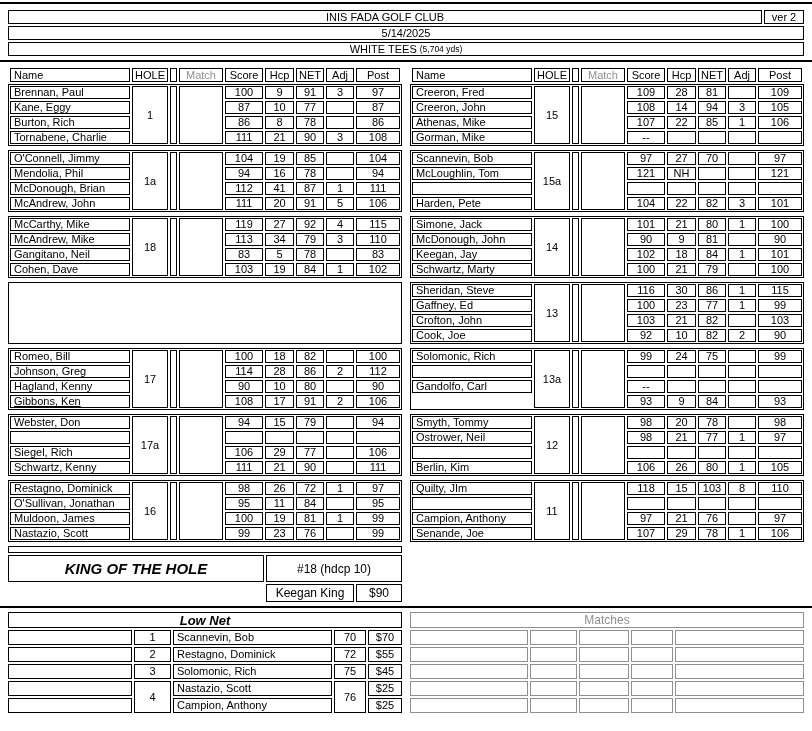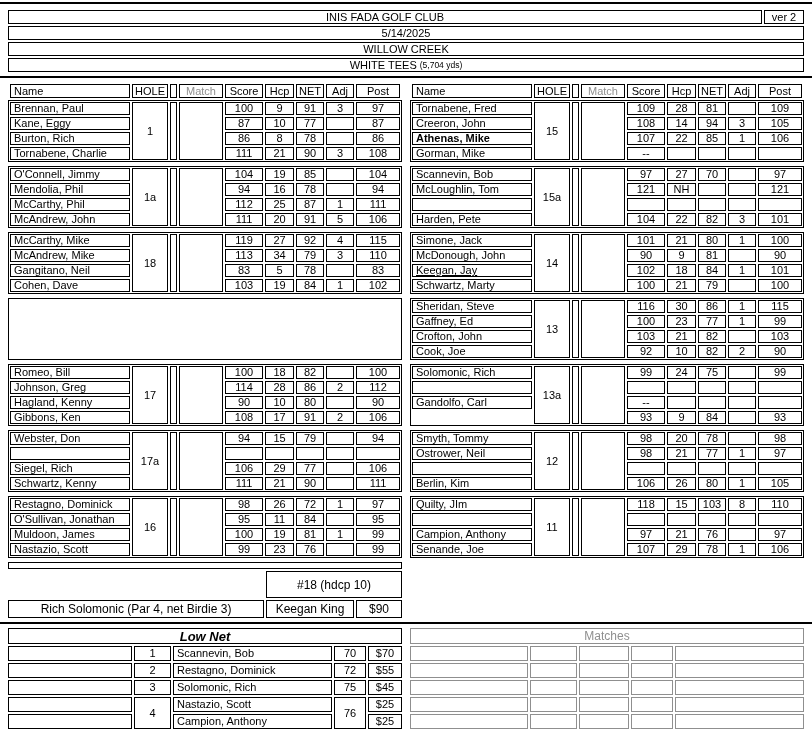--- a/index.html
+++ b/index.html
@@ -53,23 +53,20 @@
 
   <div class="header-block">
     <div class="hrow">
       <div class="cell flex1">INIS FADA GOLF CLUB</div>
       <div class="cell ver">ver 2</div>
     </div>
     <div class="hrow">
       <div class="cell flex1">5/14/2025</div>
     </div>
     <div class="hrow">
-      <div class="cell flex1">WILLOW CREEK</div>
-    </div>
-    <div class="hrow">
       <div class="cell flex1">
         <span>WHITE TEES</span>
         <span class="yds">(5,704 yds)</span>
       </div>
     </div>
   </div>
 
   <div class="sep-heavy"></div>
 
   <div class="scores-row">
@@ -111,37 +108,37 @@
             <div class="cell" style="grid-area: 3 / 9;">86</div>
             <div class="cell" style="grid-area: 4 / 5;">111</div>
             <div class="cell" style="grid-area: 4 / 6;">21</div>
             <div class="cell" style="grid-area: 4 / 7;">90</div>
             <div class="cell" style="grid-area: 4 / 8;">3</div>
             <div class="cell" style="grid-area: 4 / 9;">108</div>
           </div>
           <div class="group">
             <div class="cell left" style="grid-area: 1 / 1;">O'Connell, Jimmy</div>
             <div class="cell left" style="grid-area: 2 / 1;">Mendolia, Phil</div>
-            <div class="cell left" style="grid-area: 3 / 1;">McCarthy, Phil</div>
+            <div class="cell left" style="grid-area: 3 / 1;">McDonough, Brian</div>
             <div class="cell left" style="grid-area: 4 / 1;">McAndrew, John</div>
             <div class="cell" style="grid-area: 1 / 2 / 5;">1a</div>
             <div class="cell" style="grid-area: 1 / 3 / 5;"></div>
             <div class="cell" style="grid-area: 1 / 4 / 5;"></div>
             <div class="cell" style="grid-area: 1 / 5;">104</div>
             <div class="cell" style="grid-area: 1 / 6;">19</div>
             <div class="cell" style="grid-area: 1 / 7;">85</div>
             <div class="cell" style="grid-area: 1 / 8;"></div>
             <div class="cell" style="grid-area: 1 / 9;">104</div>
             <div class="cell" style="grid-area: 2 / 5;">94</div>
             <div class="cell" style="grid-area: 2 / 6;">16</div>
             <div class="cell" style="grid-area: 2 / 7;">78</div>
             <div class="cell" style="grid-area: 2 / 8;"></div>
             <div class="cell" style="grid-area: 2 / 9;">94</div>
             <div class="cell" style="grid-area: 3 / 5;">112</div>
-            <div class="cell" style="grid-area: 3 / 6;">25</div>
+            <div class="cell" style="grid-area: 3 / 6;">41</div>
             <div class="cell" style="grid-area: 3 / 7;">87</div>
             <div class="cell" style="grid-area: 3 / 8;">1</div>
             <div class="cell" style="grid-area: 3 / 9;">111</div>
             <div class="cell" style="grid-area: 4 / 5;">111</div>
             <div class="cell" style="grid-area: 4 / 6;">20</div>
             <div class="cell" style="grid-area: 4 / 7;">91</div>
             <div class="cell" style="grid-area: 4 / 8;">5</div>
             <div class="cell" style="grid-area: 4 / 9;">106</div>
           </div>
           <div class="group">
@@ -171,21 +168,21 @@
             <div class="cell" style="grid-area: 4 / 6;">19</div>
             <div class="cell" style="grid-area: 4 / 7;">84</div>
             <div class="cell" style="grid-area: 4 / 8;">1</div>
             <div class="cell" style="grid-area: 4 / 9;">102</div>
           </div>
           <div class="empty-block"></div>
           <div class="group">
             <div class="cell left" style="grid-area: 1 / 1;">Romeo, Bill</div>
             <div class="cell left" style="grid-area: 2 / 1;">Johnson, Greg</div>
             <div class="cell left" style="grid-area: 3 / 1;">Hagland, Kenny</div>
-            <div class="cell left" style="grid-area: 4 / 1;">Gibbons, Ken</div>
+            <div class="cell left" style="grid-area: 4 / 1; text-decoration: underline;">Gibbons, Ken</div>
             <div class="cell" style="grid-area: 1 / 2 / 5;">17</div>
             <div class="cell" style="grid-area: 1 / 3 / 5;"></div>
             <div class="cell" style="grid-area: 1 / 4 / 5;"></div>
             <div class="cell" style="grid-area: 1 / 5;">100</div>
             <div class="cell" style="grid-area: 1 / 6;">18</div>
             <div class="cell" style="grid-area: 1 / 7;">82</div>
             <div class="cell" style="grid-area: 1 / 8;"></div>
             <div class="cell" style="grid-area: 1 / 9;">100</div>
             <div class="cell" style="grid-area: 2 / 5;">114</div>
             <div class="cell" style="grid-area: 2 / 6;">28</div>
@@ -270,23 +267,23 @@
         <div class="cell"></div>
         <div class="cell graytext">Match</div>
         <div class="cell">Score</div>
         <div class="cell">Hcp</div>
         <div class="cell">NET</div>
         <div class="cell">Adj</div>
         <div class="cell">Post</div>
       </div>
       <div id="groups-right">
           <div class="group">
-            <div class="cell left" style="grid-area: 1 / 1;">Tornabene, Fred</div>
+            <div class="cell left" style="grid-area: 1 / 1;">Creeron, Fred</div>
             <div class="cell left" style="grid-area: 2 / 1;">Creeron, John</div>
-            <div class="cell left" style="grid-area: 3 / 1; font-weight: bold;">Athenas, Mike</div>
+            <div class="cell left" style="grid-area: 3 / 1;">Athenas, Mike</div>
             <div class="cell left" style="grid-area: 4 / 1;">Gorman, Mike</div>
             <div class="cell" style="grid-area: 1 / 2 / 5;">15</div>
             <div class="cell" style="grid-area: 1 / 3 / 5;"></div>
             <div class="cell" style="grid-area: 1 / 4 / 5;"></div>
             <div class="cell" style="grid-area: 1 / 5;">109</div>
             <div class="cell" style="grid-area: 1 / 6;">28</div>
             <div class="cell" style="grid-area: 1 / 7;">81</div>
             <div class="cell" style="grid-area: 1 / 8;"></div>
             <div class="cell" style="grid-area: 1 / 9;">109</div>
             <div class="cell" style="grid-area: 2 / 5;">108</div>
@@ -330,21 +327,21 @@
             <div class="cell" style="grid-area: 3 / 9;"></div>
             <div class="cell" style="grid-area: 4 / 5;">104</div>
             <div class="cell" style="grid-area: 4 / 6;">22</div>
             <div class="cell" style="grid-area: 4 / 7;">82</div>
             <div class="cell" style="grid-area: 4 / 8;">3</div>
             <div class="cell" style="grid-area: 4 / 9;">101</div>
           </div>
           <div class="group">
             <div class="cell left" style="grid-area: 1 / 1;">Simone, Jack</div>
             <div class="cell left" style="grid-area: 2 / 1;">McDonough, John</div>
-            <div class="cell left" style="grid-area: 3 / 1; text-decoration: underline;">Keegan, Jay</div>
+            <div class="cell left" style="grid-area: 3 / 1;">Keegan, Jay</div>
             <div class="cell left" style="grid-area: 4 / 1;">Schwartz, Marty</div>
             <div class="cell" style="grid-area: 1 / 2 / 5;">14</div>
             <div class="cell" style="grid-area: 1 / 3 / 5;"></div>
             <div class="cell" style="grid-area: 1 / 4 / 5;"></div>
             <div class="cell" style="grid-area: 1 / 5;">101</div>
             <div class="cell" style="grid-area: 1 / 6;">21</div>
             <div class="cell" style="grid-area: 1 / 7;">80</div>
             <div class="cell" style="grid-area: 1 / 8;">1</div>
             <div class="cell" style="grid-area: 1 / 9;">100</div>
             <div class="cell" style="grid-area: 2 / 5;">90</div>
@@ -479,22 +476,22 @@
             <div class="cell" style="grid-area: 4 / 8;">1</div>
             <div class="cell" style="grid-area: 4 / 9;">106</div>
           </div>
         </div>
     </div>
   </div>
 
   <div class="bottom1">
     <div class="king-grid">
       <div class="cell" style="grid-column:1 / 4;"></div>
+      <div class="cell king-title" style="grid-column:1;">KING OF THE HOLE</div>
       <div class="cell king-sub" style="grid-column:2 / 4;">#18 (hdcp 10)</div>
-      <div class="cell king-sub" style="grid-column:1;">Rich Solomonic (Par 4, net Birdie 3)</div>
       <div class="cell king-sub" style="grid-column:2;">Keegan King</div>
       <div class="cell king-sub" style="grid-column:3;">$90</div>
     </div>
   </div>
 
   <div class="sep-heavy"></div>
 
   <div class="bottom2">
     <div class="lownet-grid" id="lownet">
       <div class="cell lownet-title">Low Net</div>

